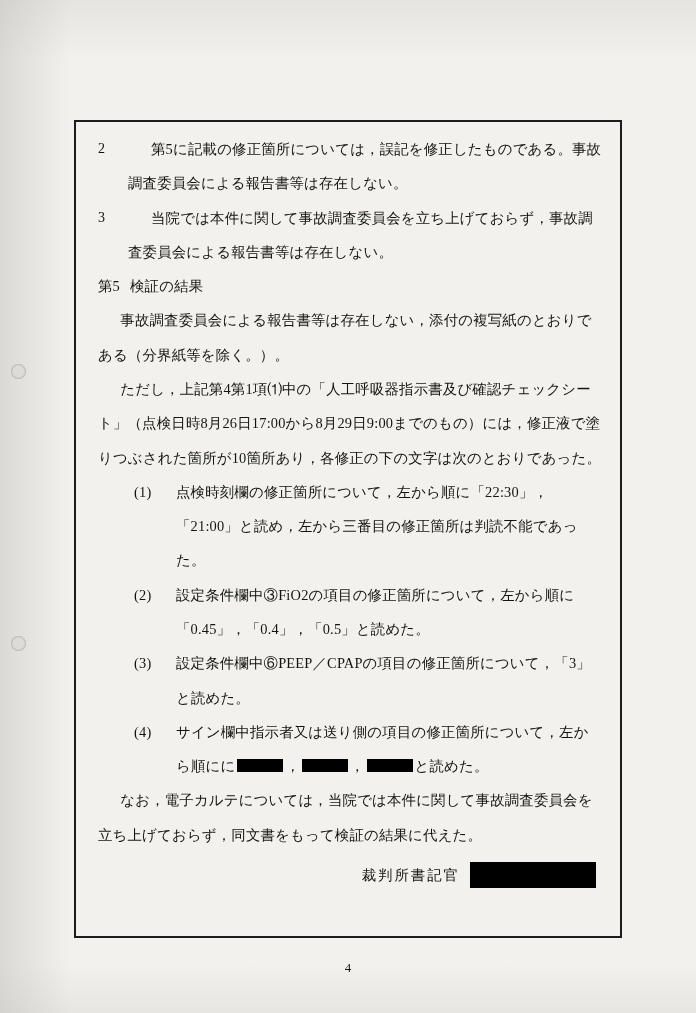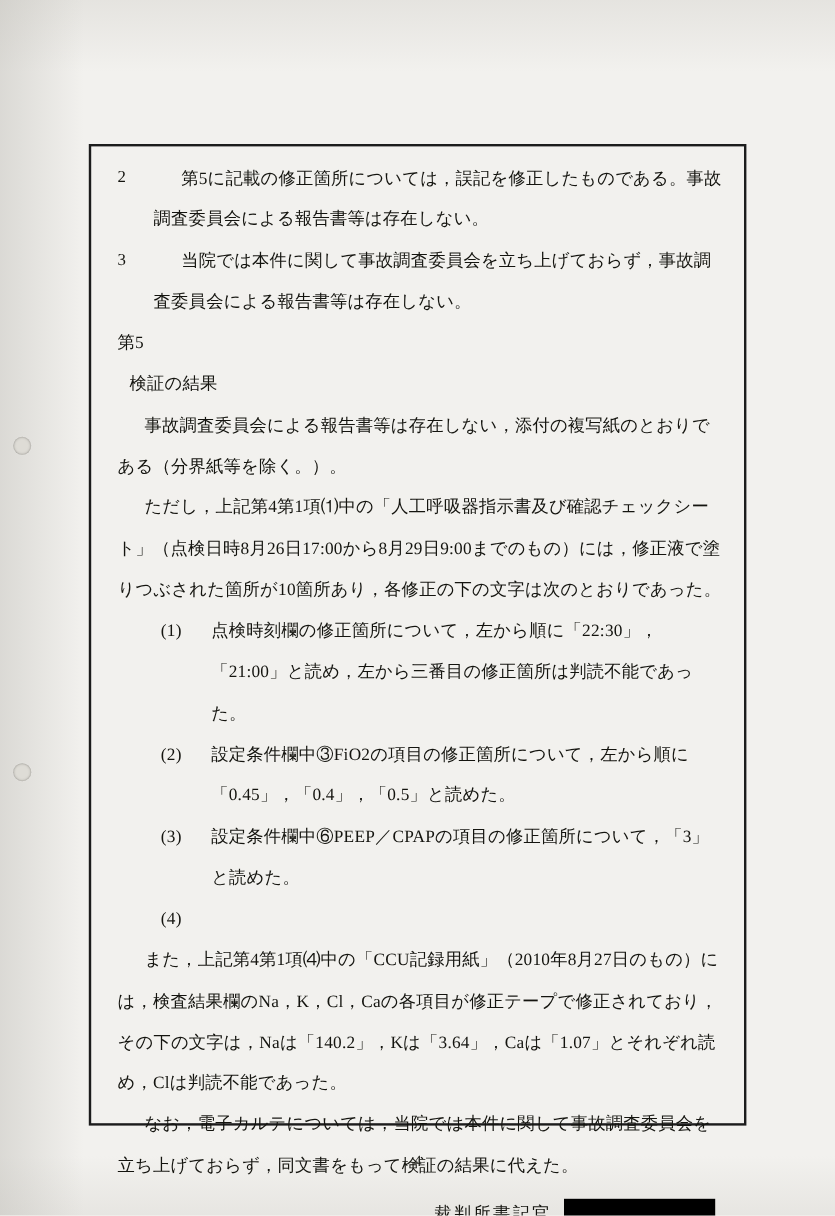--- a/index.html
+++ b/index.html
@@ -75,22 +75,21 @@
     flex: 1 1 auto;
     text-indent: 1.6em;
   }
 
   .para {
     text-indent: 1.55em;
   }
 
   .heading-row {
     display: flex;
-    align-items: flex-start;
-    flex-direction: column;
+    align-items: center;
   }
   .heading-row .lbl {
     flex: 0 0 auto;
   }
   .heading-row .val {
     margin-left: 10px;
   }
 
   .sub-item {
     display: flex;
@@ -186,23 +185,25 @@
         <div class="body">設定条件欄中③FiO2の項目の修正箇所について，左から順に「0.45」，「0.4」，「0.5」と読めた。</div>
       </div>
 
       <div class="sub-item">
         <div class="marker">(3)</div>
         <div class="body">設定条件欄中⑥PEEP／CPAPの項目の修正箇所について，「3」と読めた。</div>
       </div>
 
       <div class="sub-item">
         <div class="marker">(4)</div>
-      </div>
-
-      <div class="para">また，上記第4第1項⑷中の「CCU記録用紙」（2010年8月27日のもの）には，検査結果欄のNa，K，Cl，Caの各項目が修正テープで修正されており，その下の文字は，Naは「140.2」，Kは「3.64」，Caは「1.07」とそれぞれ読め，Clは判読不能であった。</div>
+        <div class="body">
+          <span>サイン欄中指示者又は送り側の項目の修正箇所について，左から順に</span>に<span class="redact r1"></span>，<span class="redact r2"></span>，<span class="redact r3"></span><span>と読めた。</span>
+        </div>
+      </div>
+
 
       <div class="para">なお，電子カルテについては，当院では本件に関して事故調査委員会を立ち上げておらず，同文書をもって検証の結果に代えた。</div>
 
       <div class="sign-row">
         <span class="sign-label">裁判所書記官</span>
         <span class="sign-block"></span>
       </div>
 
     </div>
   </div>

